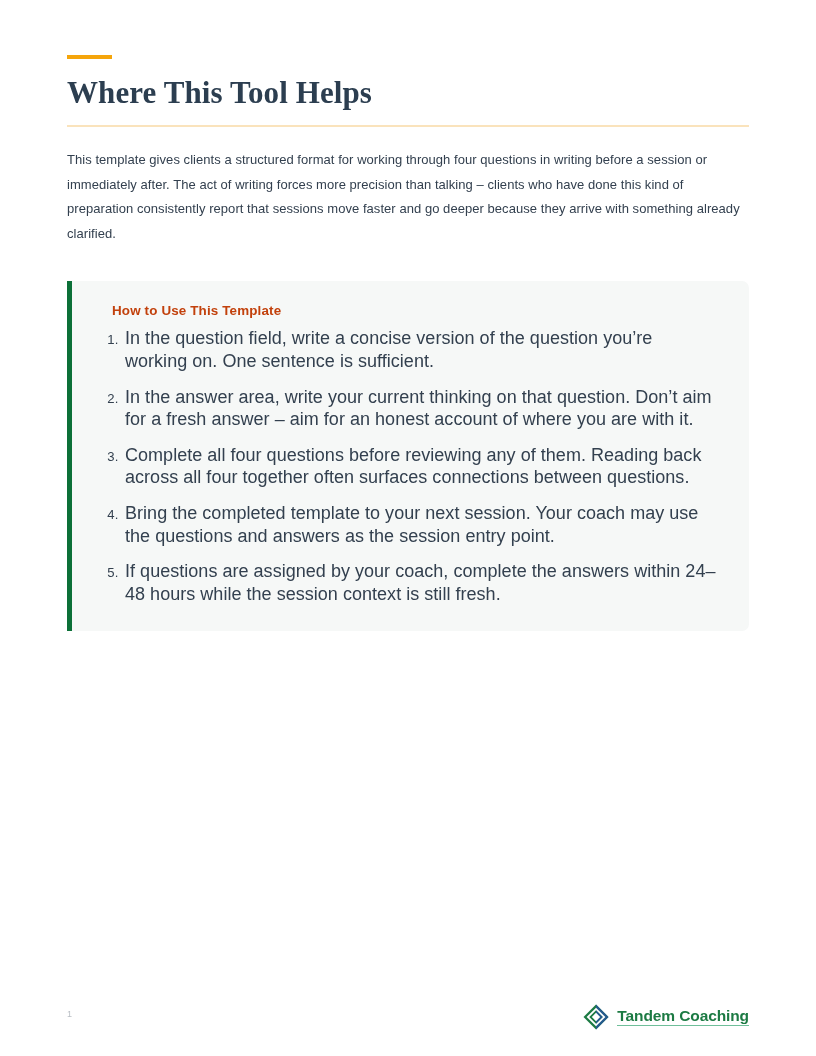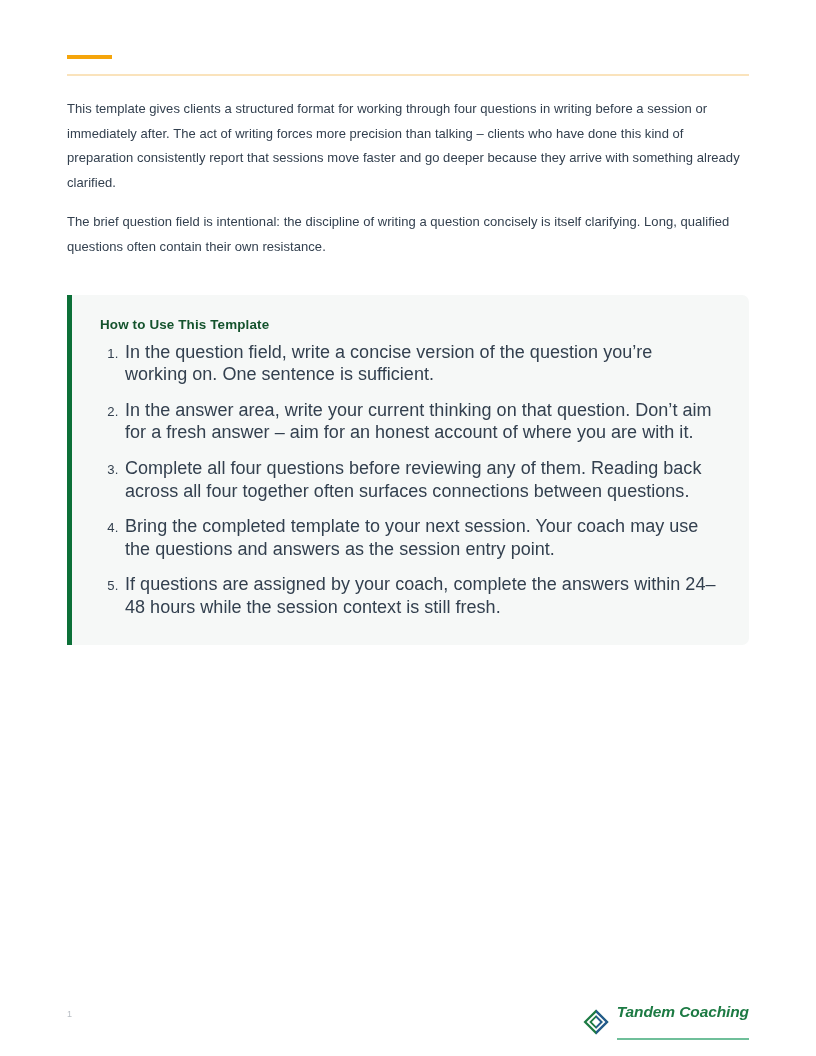--- a/index.html
+++ b/index.html
@@ -74,22 +74,22 @@
     background: #F6F8F7;
     border-left: 5px solid #0C7038;
     border-radius: 0 7px 7px 0;
     box-sizing: border-box;
     padding: 22px 30px 26px 24px;
   }
 
   .callout-heading {
     font-size: 13.4px;
     font-weight: 700;
-    color: #14532d;
-    margin: 0 0 9px 4px;
+    color: #c2410c;
+    margin: 0 0 9px 16px;
     letter-spacing: 0.15px;
   }
 
   .callout-list {
     margin: 0;
     padding: 0 0 0 26px;
     list-style-position: outside;
     list-style-type: decimal;
   }
   .callout-list li {
@@ -131,22 +131,21 @@
     gap: 8px;
   }
   .brand-mark {
     width: 26px;
     height: 26px;
     display: block;
   }
   .brand-text-wrap {
     display: inline-block;
     position: relative;
-    padding-bottom: 20px;
-    font-style: italic;
+    padding-bottom: 3px;
   }
   .brand-text {
     font-size: 15.5px;
     font-weight: 700;
     color: #1C7A43;
     letter-spacing: -0.1px;
     line-height: 1;
     display: block;
   }
   .brand-underline {
@@ -160,27 +159,27 @@
 </style>
 </head>
 <body>
 
 <div class="page">
 
   <div class="content">
 
     <div class="accent-bar"></div>
 
+    <h1 class="page-title">Where This Tool Helps</h1>
 
     <div class="title-rule"></div>
 
     <p class="para first">This template gives clients a structured format for working through four questions in writing before a session or immediately after. The act of writing forces more precision than talking – clients who have done this kind of preparation consistently report that sessions move faster and go deeper because they arrive with something already clarified.</p>
 
 
-    <p class="para next">The brief question field is intentional: the discipline of writing a question concisely is itself clarifying. Long, qualified questions often contain their own resistance.</p>
 
     <div class="callout">
       <div class="callout-heading">How to Use This Template</div>
       <ol class="callout-list">
         <li>In the question field, write a concise version of the question you’re working on. One sentence is sufficient.</li>
         <li>In the answer area, write your current thinking on that question. Don’t aim for a fresh answer – aim for an honest account of where you are with it.</li>
         <li>Complete all four questions before reviewing any of them. Reading back across all four together often surfaces connections between questions.</li>
         <li>Bring the completed template to your next session. Your coach may use the questions and answers as the session entry point.</li>
         <li>If questions are assigned by your coach, complete the answers within 24–48 hours while the session context is still fresh.</li>
       </ol>

